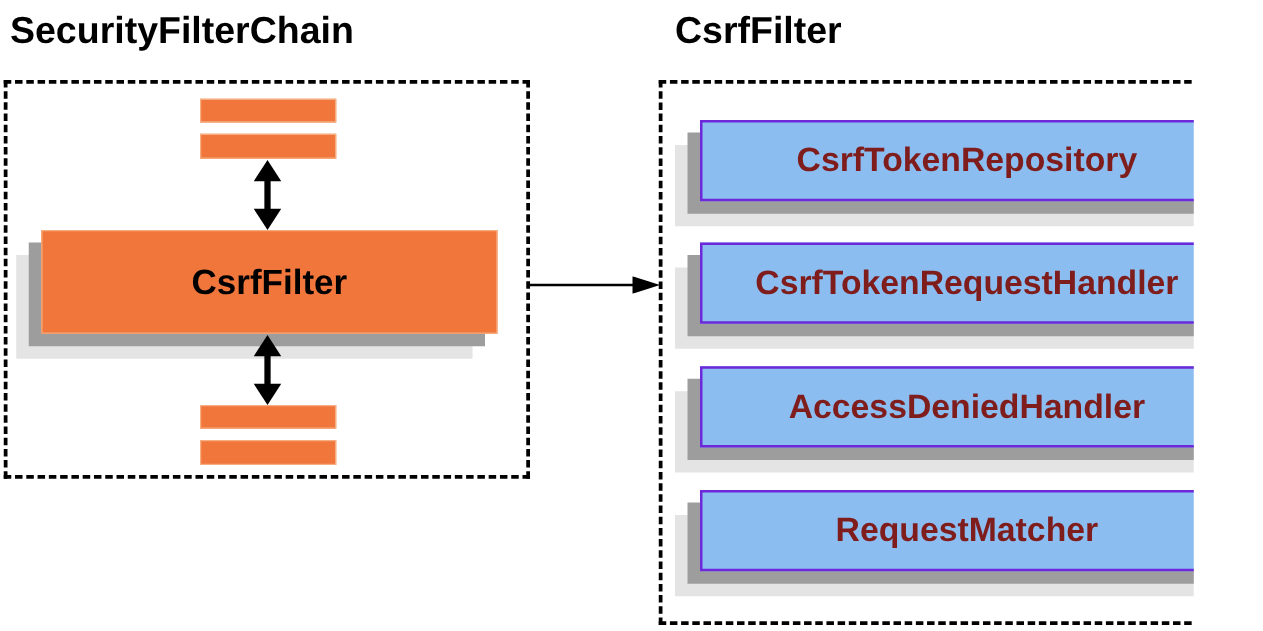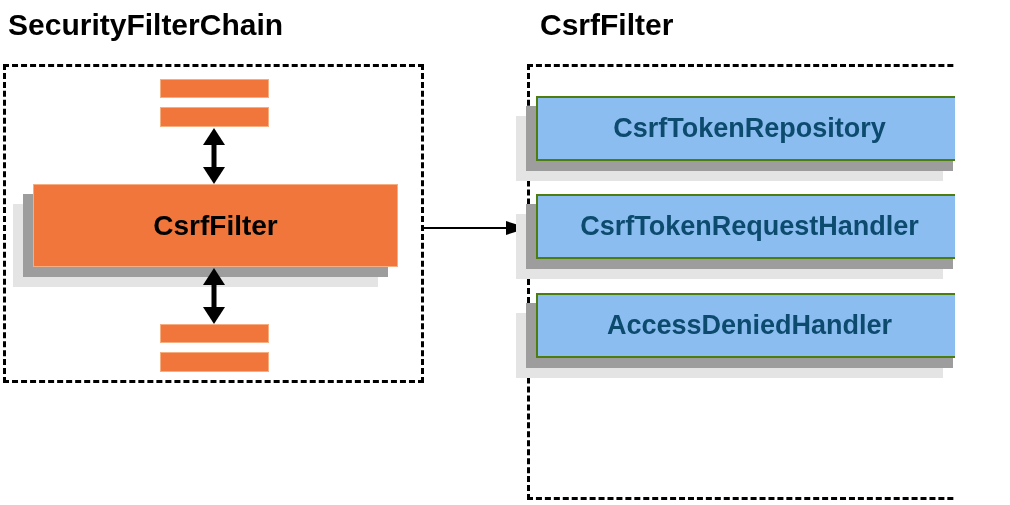--- a/index.html
+++ b/index.html
@@ -37,28 +37,28 @@
     width: 365px; height: 83px;
     background: #f0763b;
     border: 1px solid #f6ad80;
     box-sizing: border-box;
     box-shadow: -10px 10px 0 0 #9d9d9d, -20px 20px 0 0 #e4e4e4;
     display: flex; align-items: center; justify-content: center;
     font-weight: bold; font-size: 28px; color: #000000;
   }
   .blue-box {
     position: absolute;
-    left: 536px;
+    left: 560px;
     width: 427px; height: 65px;
     background: #8bbdf0;
-    border: 2px solid #4d7c0f;
+    border: 2px solid #6d28d9;
     box-sizing: border-box;
     box-shadow: -10px 10px 0 0 #9d9d9d, -20px 20px 0 0 #e4e4e4;
     display: flex; align-items: center; justify-content: center;
-    font-weight: bold; font-size: 27px; color: #0c4a6e;
+    font-weight: bold; font-size: 27px; color: #7f1d1d;
   }
   .arrow-svg { position: absolute; display: block; }
 </style>
 </head>
 <body>
 
 <div id="app">
 
   <div class="title" style="left:8px; top:8px;">SecurityFilterChain</div>
 
@@ -100,14 +100,17 @@
   </div>
 
   <div class="blue-box" style="top:293px;">
     <span>AccessDeniedHandler</span>
   </div>
 
   <div class="blue-box" style="top:194px;">
     <span>CsrfTokenRequestHandler</span>
   </div>
 
+  <div class="blue-box" style="top:392px;">
+    <span>RequestMatcher</span>
+  </div>
 
 </div>
 
 </body></html>

